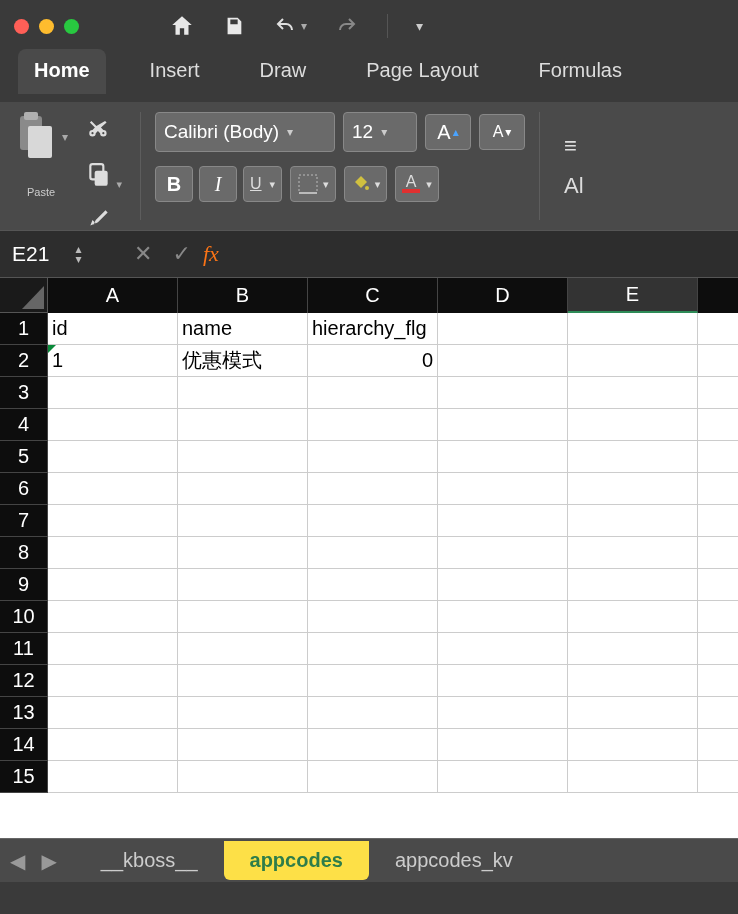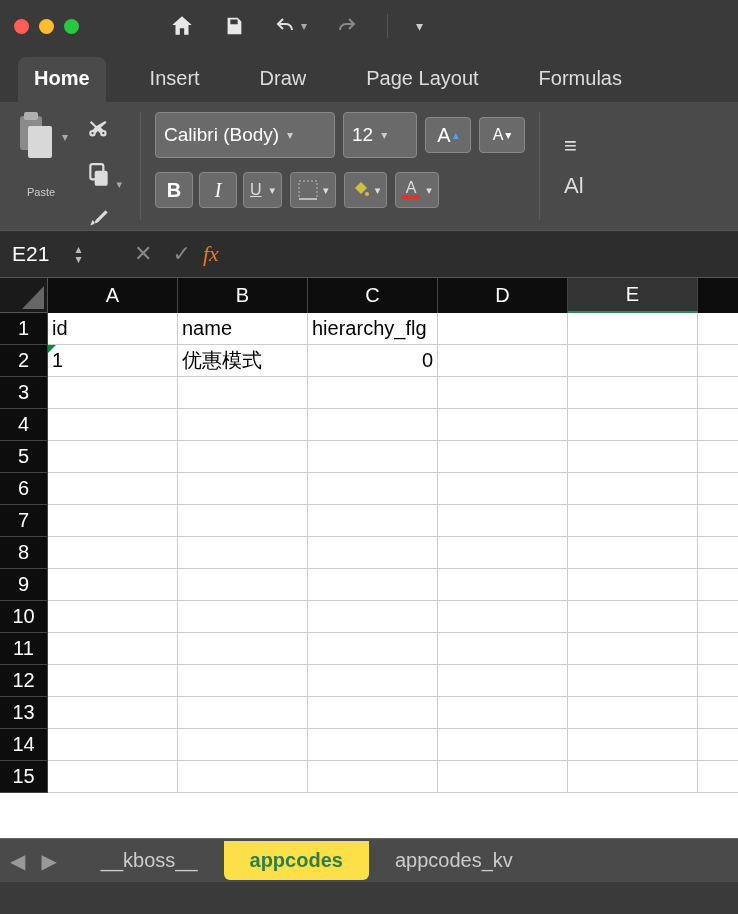--- a/index.html
+++ b/index.html
@@ -12,37 +12,37 @@
 .dot.red { background: #ff5f57; }
 .dot.yellow { background: #febc2e; }
 .dot.green { background: #28c840; }
 .qat { display: flex; align-items: center; gap: 28px; color: #e8e8e8; }
 .qat-item { cursor: pointer; display: flex; align-items: center; }
 .qat svg { fill: #e8e8e8; }
 .qat .dim svg { fill: #888; }
 .divider-v { width: 1px; height: 24px; background: #555; }
 
 
-.ribbon-tabs { background: #3a3a3a; display: flex; align-items: flex-end; padding: 4px 18px 0 18px; height: 50px; gap: 28px; }
+.ribbon-tabs { background: #3a3a3a; display: flex; align-items: flex-end; padding: 4px 18px 8px 18px; height: 50px; gap: 28px; }
 .ribbon-tab { color: #ddd; font-size: 20px; padding: 10px 16px 12px 16px; cursor: pointer; border-radius: 8px 8px 0 0; }
 .ribbon-tab.active { background: #4a4a4a; color: #fff; font-weight: 600; }
 
 
 .ribbon { background: #4a4a4a; height: 128px; display: flex; align-items: stretch; padding: 10px 14px; gap: 14px; color: #ddd; }
 .ribbon-group { display: flex; flex-direction: column; align-items: center; justify-content: space-between; }
 .paste-btn { display: flex; flex-direction: column; align-items: center; gap: 6px; cursor: pointer; }
 .paste-btn .chev { margin-left: 6px; font-size: 12px; color: #aaa; }
 .paste-row { display: flex; align-items: center; }
 .paste-label { font-size: 11px; color: #ccc; margin-top: 18px; }
 .clipboard-side { display: flex; flex-direction: column; gap: 6px; padding-top: 2px; }
 .clip-icon { cursor: pointer; padding: 4px; }
 
 .font-group { display: flex; flex-direction: column; gap: 14px; }
 .font-row { display: flex; gap: 8px; align-items: center; }
-.select-btn { display: flex; align-items: center; background: #6a6a6a; border: 1px solid #888; border-radius: 4px; height: 46px; padding: 0 8px; cursor: pointer; font-size: 19px; color: #fff; }
+.select-btn { display: flex; align-items: center; background: #6a6a6a; border: 1px solid #888; border-radius: 4px; height: 40px; padding: 0 8px; cursor: pointer; font-size: 19px; color: #fff; }
 .select-btn .tri { margin-left: 8px; font-size: 12px; color: #ccc; }
 .small-btn { display: flex; align-items: center; justify-content: center; background: #6a6a6a; border: 1px solid #888; border-radius: 4px; width: 46px; height: 36px; cursor: pointer; font-size: 20px; color: #fff; gap: 2px; }
 .biu { display: flex; gap: 6px; }
 .biu-btn { display: flex; align-items: center; justify-content: center; background: #6a6a6a; border: 1px solid #888; border-radius: 4px; width: 38px; height: 36px; cursor: pointer; font-size: 20px; font-style: normal; color: #fff; }
 .split-btn { display: flex; align-items: center; background: #6a6a6a; border: 1px solid #888; border-radius: 4px; height: 36px; cursor: pointer; padding: 0 6px; gap: 4px; }
 .underline-bar { width: 18px; height: 4px; background: #e03030; }
 
 .align-group { display: flex; flex-direction: column; gap: 14px; justify-content: center; font-size: 22px; color: #ddd; padding-left: 10px; }
 .rdivider { width: 1px; background: #5d5d5d; }
 

